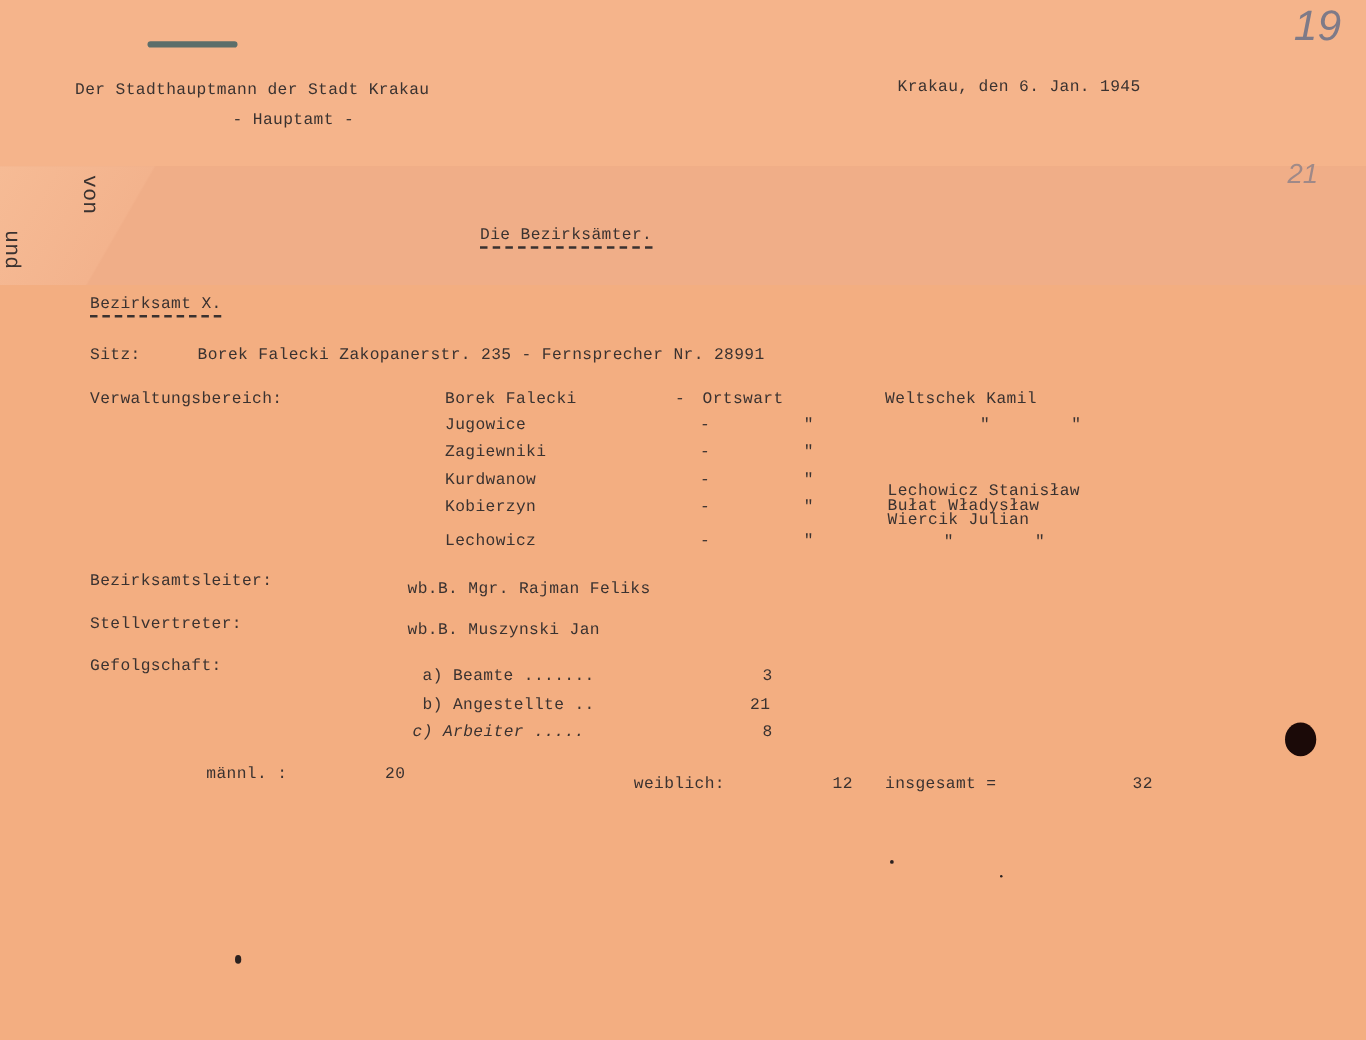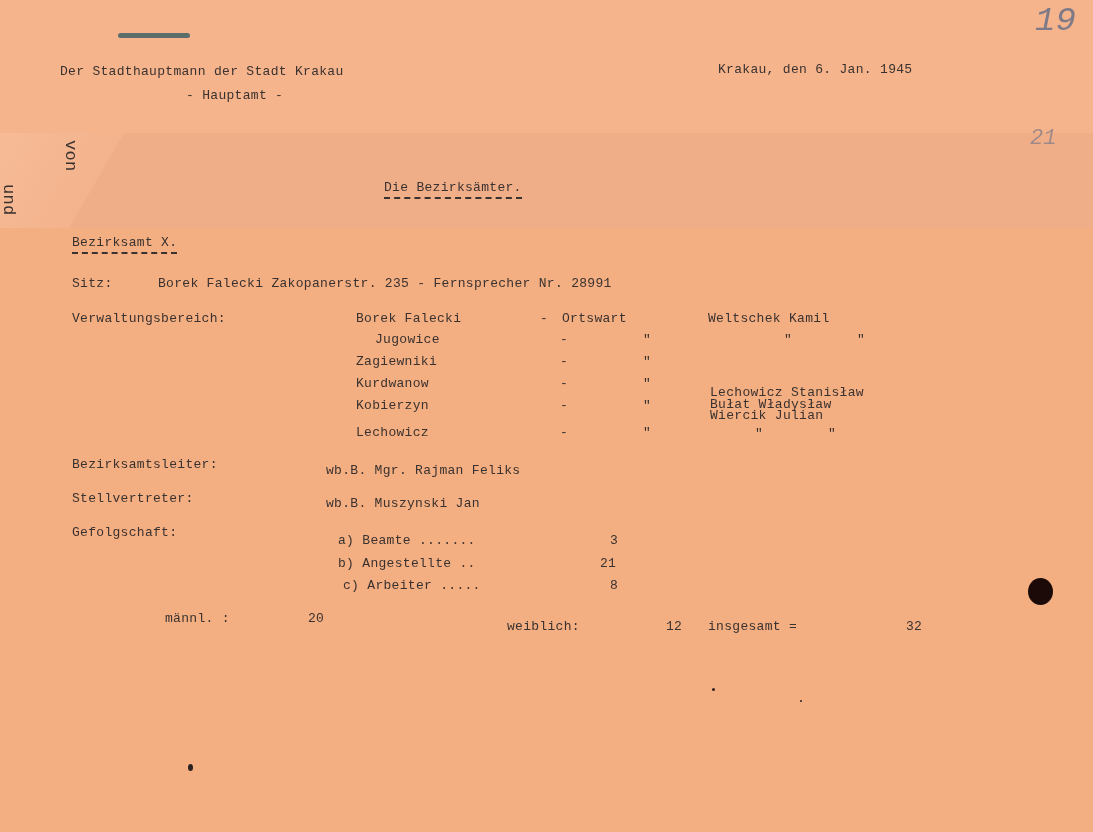--- a/index.html
+++ b/index.html
@@ -12,21 +12,21 @@
   }
   .strip { position: absolute; left: 0; width: 1093px; }
   .strip-top { top: 0; height: 133px; background: #f5b48b; }
   .strip-mid { top: 133px; height: 95px; background: #f0ae88; }
   .strip-main { top: 228px; height: 604px; background: #f3ae81; }
   .fold { position: absolute; left: 0; top: 133px; width: 150px; height: 95px;
     background: linear-gradient(120deg, #f6bb95 0%, #f3b38d 60%, rgba(0,0,0,0) 61%); }
   .t { position: absolute; font-size: 13px; white-space: pre; letter-spacing: 0.3px; }
   .staple { position: absolute; left: 118px; top: 33px; width: 72px; height: 5px;
     background: #5c6e6a; border-radius: 3px; }
-  .hand { position: absolute; font-family: Liberation Mono, monospace; color: #7e7a88; font-style: italic; }
+  .hand { position: absolute; font-family: Liberation Sans, sans-serif; color: #7e7a88; font-style: italic; }
   .u { border-bottom: 2px dashed #3a3230; padding-bottom: 2px; }
   .side { position: absolute; transform: rotate(90deg); transform-origin: left top; font-size: 17px; }
   .hole { position: absolute; left: 1028px; top: 578px; width: 25px; height: 27px;
     background: #1b0a08; border-radius: 50%; }
   .speck { position: absolute; background: #2b211f; border-radius: 50%; }
 </style>
 </head>
 <body>
 
 <div class="strip strip-top"></div>
@@ -55,21 +55,21 @@
 <div class="t" style="left:72px;top:311px;">Verwaltungsbereich:</div>
 
 <div>
   <div>
     <div class="t" style="left:356px;top:311px;">Borek Falecki</div>
     <div class="t" style="left:540px;top:311px;">-</div>
     <div class="t" style="left:562px;top:311px;">Ortswart</div>
     <div class="t" style="left:708px;top:311px;">Weltschek Kamil</div>
   </div>
   <div>
-    <div class="t" style="left:375px;top:332px;">Jugowice</div>
+    <div class="t" style="left:356px;top:332px;">Jugowice</div>
     <div class="t" style="left:560px;top:332px;">-</div>
     <div class="t" style="left:643px;top:332px;">"</div>
     <div class="t" style="left:784px;top:332px;">"        "</div>
   </div>
   <div>
     <div class="t" style="left:356px;top:354px;">Zagiewniki</div>
     <div class="t" style="left:560px;top:354px;">-</div>
     <div class="t" style="left:643px;top:354px;">"</div>
     <div class="t" style="left:710px;top:362px;margin-top:35px;">Bułat Władysław</div>
   </div>
@@ -98,21 +98,21 @@
 
 <div class="t" style="left:72px;top:491px;">Stellvertreter:</div>
 <div class="t" style="left:326px;top:496px;">wb.B. Muszynski Jan</div>
 
 <div class="t" style="left:72px;top:525px;">Gefolgschaft:</div>
 <div>
   <div class="t" style="left:338px;top:533px;">a) Beamte .......</div>
   <div class="t" style="left:610px;top:533px;">3</div>
   <div class="t" style="left:338px;top:556px;">b) Angestellte ..</div>
   <div class="t" style="left:600px;top:556px;">21</div>
-  <div class="t" style="left:343px;top:578px;">c) Arbeiter .....</div>
+  <div class="t" style="left:330px;top:578px;font-style:italic;">c) Arbeiter .....</div>
   <div class="t" style="left:610px;top:578px;">8</div>
 </div>
 
 <div class="t" style="left:165px;top:611px;">männl. :</div>
 <div class="t" style="left:308px;top:611px;">20</div>
 <div class="t" style="left:507px;top:619px;">weiblich:</div>
 <div class="t" style="left:666px;top:619px;">12</div>
 <div class="t" style="left:708px;top:619px;">insgesamt =</div>
 <div class="t" style="left:906px;top:619px;">32</div>
 

